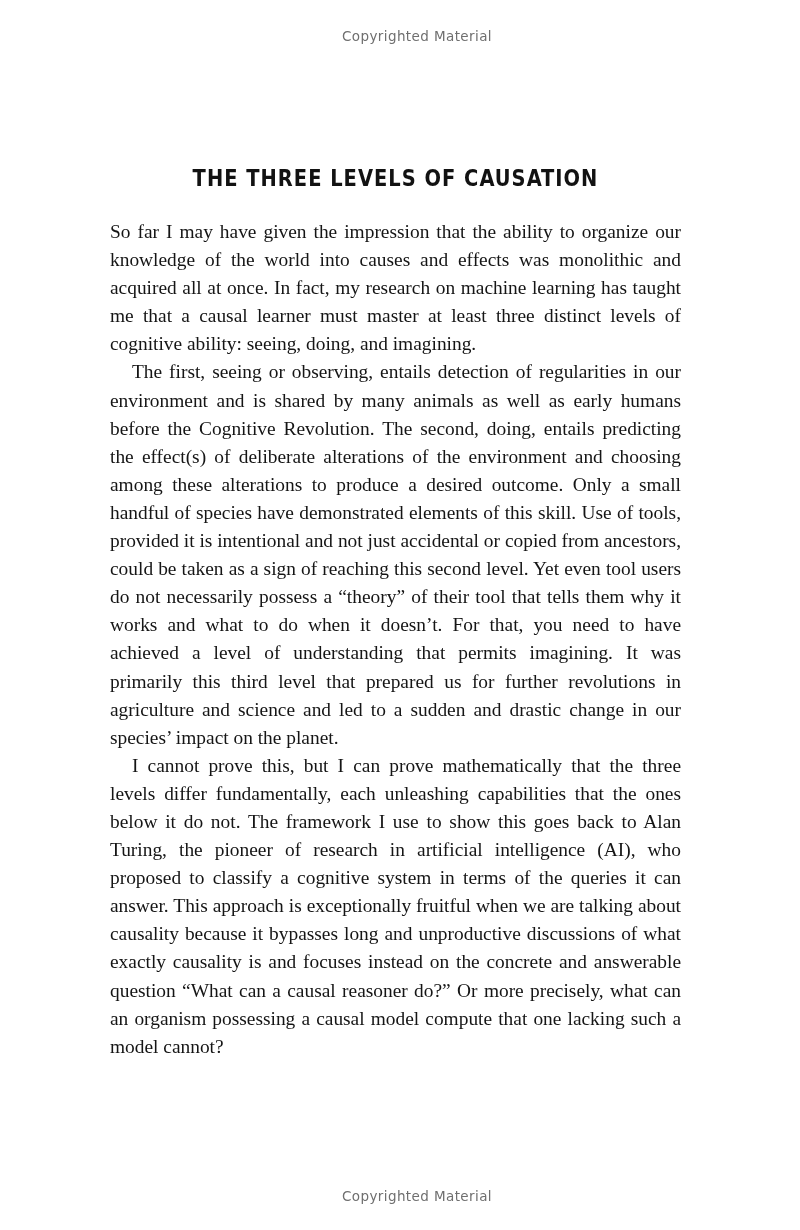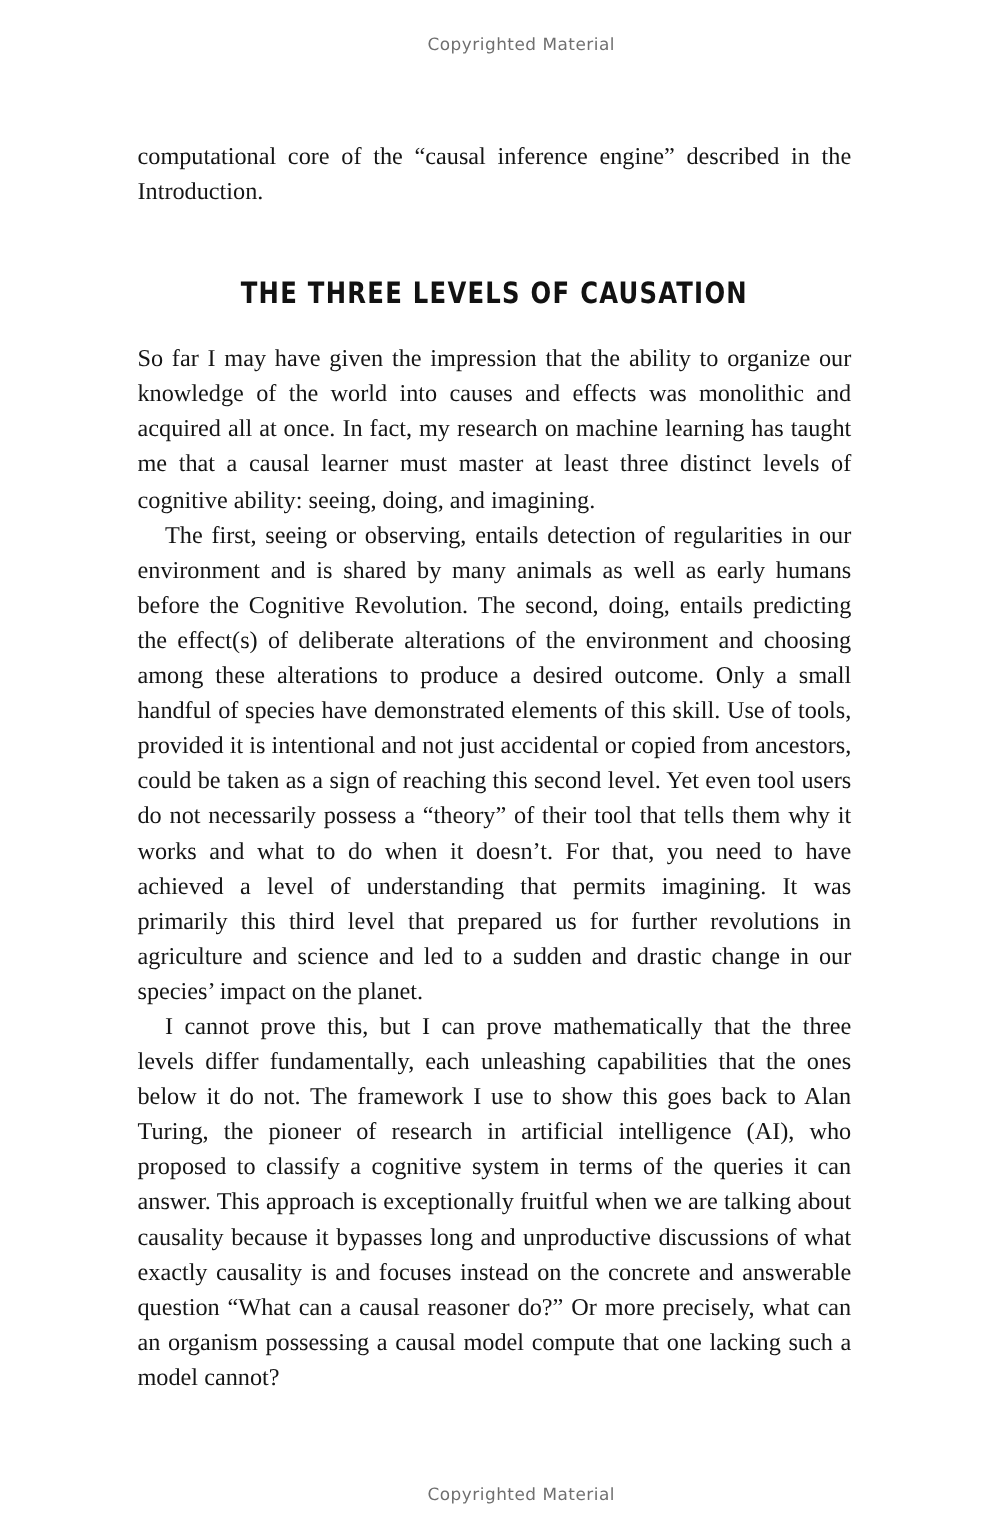--- a/index.html
+++ b/index.html
@@ -111,21 +111,20 @@
 </head>
 <body>
 
 <div class="page">
 
   <div class="watermark watermark-top">Copyrighted Material</div>
 
 
   <div class="textblock">
 
-    <p class="para flush">computational core of the “causal inference engine” described in the Introduction.</p>
 
     <div class="heading-spacer-before"></div>
 
     <h2 class="section-heading">The Three Levels of Causation</h2>
 
     <div class="heading-spacer-after"></div>
 
     <p class="para flush">So far I may have given the impression that the ability to organize our knowledge of the world into causes and effects was monolithic and acquired all at once. In fact, my research on machine learning has taught me that a causal learner must master at least three dis­tinct levels of cognitive ability: seeing, doing, and imagining.</p>
 
     <p class="para indent">The first, seeing or observing, entails detection of regularities in our environment and is shared by many animals as well as early humans before the Cognitive Revolution. The second, doing, en­tails predicting the effect(s) of deliberate alterations of the environ­ment and choosing among these alterations to produce a desired outcome. Only a small handful of species have demonstrated ele­ments of this skill. Use of tools, provided it is intentional and not just accidental or copied from ancestors, could be taken as a sign of reaching this second level. Yet even tool users do not necessarily possess a “theory” of their tool that tells them why it works and what to do when it doesn’t. For that, you need to have achieved a level of understanding that permits imagining. It was primarily this third level that prepared us for further revolutions in agriculture and science and led to a sudden and drastic change in our species’ impact on the planet.</p>

